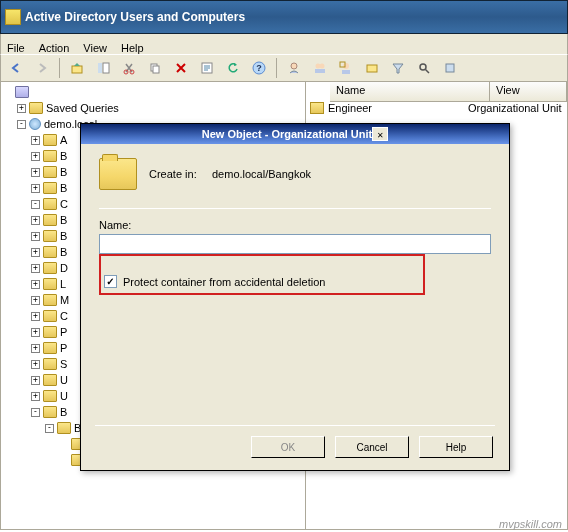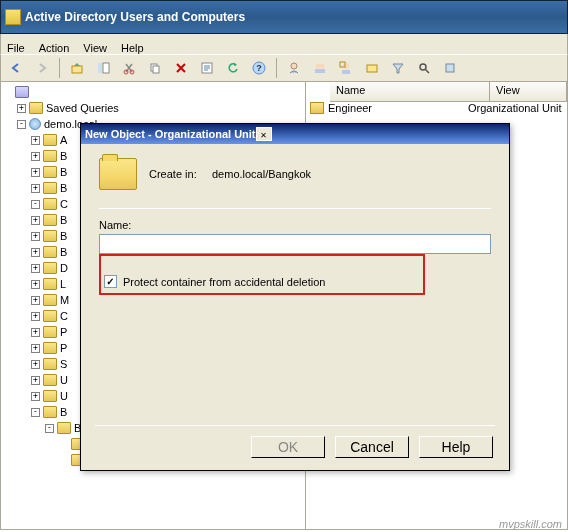--- a/index.html
+++ b/index.html
@@ -32,35 +32,35 @@
   .indent4 { padding-left: 58px; }
 
   .list-pane { flex: 1; background: #fff; }
   .list-header { display: flex; height: 20px; background: #ece9d8; border-bottom: 1px solid #aca899; margin-left: 24px; }
   .list-header .col { border-right: 1px solid #aca899; padding: 2px 6px; background: linear-gradient(#fcfcfc,#ece9d8); }
   .list-row { display: flex; align-items: flex-start; height: 16px; padding: 0 4px; }
   .list-row .ricon { width: 14px; height: 12px; margin-right: 4px; background: linear-gradient(#fbe68a,#e6c75a); border: 1px solid #b09020; }
 
   
   .modal { position: absolute; left: 80px; top: 123px; width: 430px; height: 348px; background: #ece9d8; border: 1px solid #000; box-shadow: 2px 2px 6px rgba(0,0,0,0.3); }
-  .modal-titlebar { height: 20px; background: linear-gradient(#0a246a 0%, #4a74c8 70%, #6a94e8 100%); color: #fff; display: flex; align-items: center; justify-content: flex-start; padding: 0 4px; }
+  .modal-titlebar { height: 20px; background: linear-gradient(#0a246a 0%, #4a74c8 70%, #6a94e8 100%); color: #fff; display: flex; align-items: center; justify-content: center; padding: 0 4px; }
   .modal-titlebar .mtitle { font-weight: bold; font-size: 11px; }
   .close-btn { width: 16px; height: 14px; background: #ece9d8; border: 1px solid #fff; display: inline-flex; align-items: center; justify-content: center; color: #000; font-weight: bold; font-size: 10px; font-family: monospace; }
   .modal-body { padding: 14px 18px 8px 18px; }
   .createin-row { display: flex; align-items: center; gap: 12px; margin-bottom: 18px; }
   .big-folder { width: 38px; height: 32px; background: linear-gradient(#fbe68a 0%,#f5d76a 60%,#e6c75a 100%); border: 1px solid #b09020; border-radius: 2px; position: relative; }
   .big-folder::before { content:""; position:absolute; top:-5px; left:2px; width:14px; height:6px; background:#f5d76a; border:1px solid #b09020; border-bottom:none; border-radius:2px 2px 0 0; }
   .hr { height: 1px; background: #aca899; border-bottom: 1px solid #fff; margin: 4px 0 10px 0; }
   .name-label { margin-bottom: 3px; }
   .text-input { width: 100%; height: 20px; border: 1px solid #7f9db9; background: #fff; padding: 0 4px; font-size: 11px; }
   .protect-row { display: flex; align-items: center; gap: 6px; margin-top: 14px; padding: 5px 3px; }
   .highlight-box { border: 2px solid #d12020; width: 326px; }
   .checkbox { width: 13px; height: 13px; border: 1px solid #7f9db9; background: #fff; display: inline-flex; align-items: center; justify-content: center; font-size: 10px; font-weight: bold; color: #000; }
   .dlg-buttons { position: absolute; bottom: 12px; right: 16px; display: flex; gap: 10px; }
-  .dlg-btn { width: 74px; height: 22px; background: #ece9d8; border: 1px solid #000; border-top-color: #fff; border-left-color: #fff; display: inline-flex; align-items: center; justify-content: center; font-size: 14px; }
+  .dlg-btn { width: 74px; height: 22px; background: #ece9d8; border: 1px solid #000; border-top-color: #fff; border-left-color: #fff; display: inline-flex; align-items: center; justify-content: center; font-size: 10px; }
   .dlg-btn.disabled { color: #888; }
   .dlg-buttons-sep { position: absolute; bottom: 44px; left: 14px; right: 14px; height: 1px; background: #aca899; border-bottom: 1px solid #fff; }
 
   .watermark { position: absolute; bottom: 2px; right: 6px; font-size: 11px; font-style: italic; color: #999; }
 
   svg { display: block; }
 </style>
 </head>
 <body>
 

